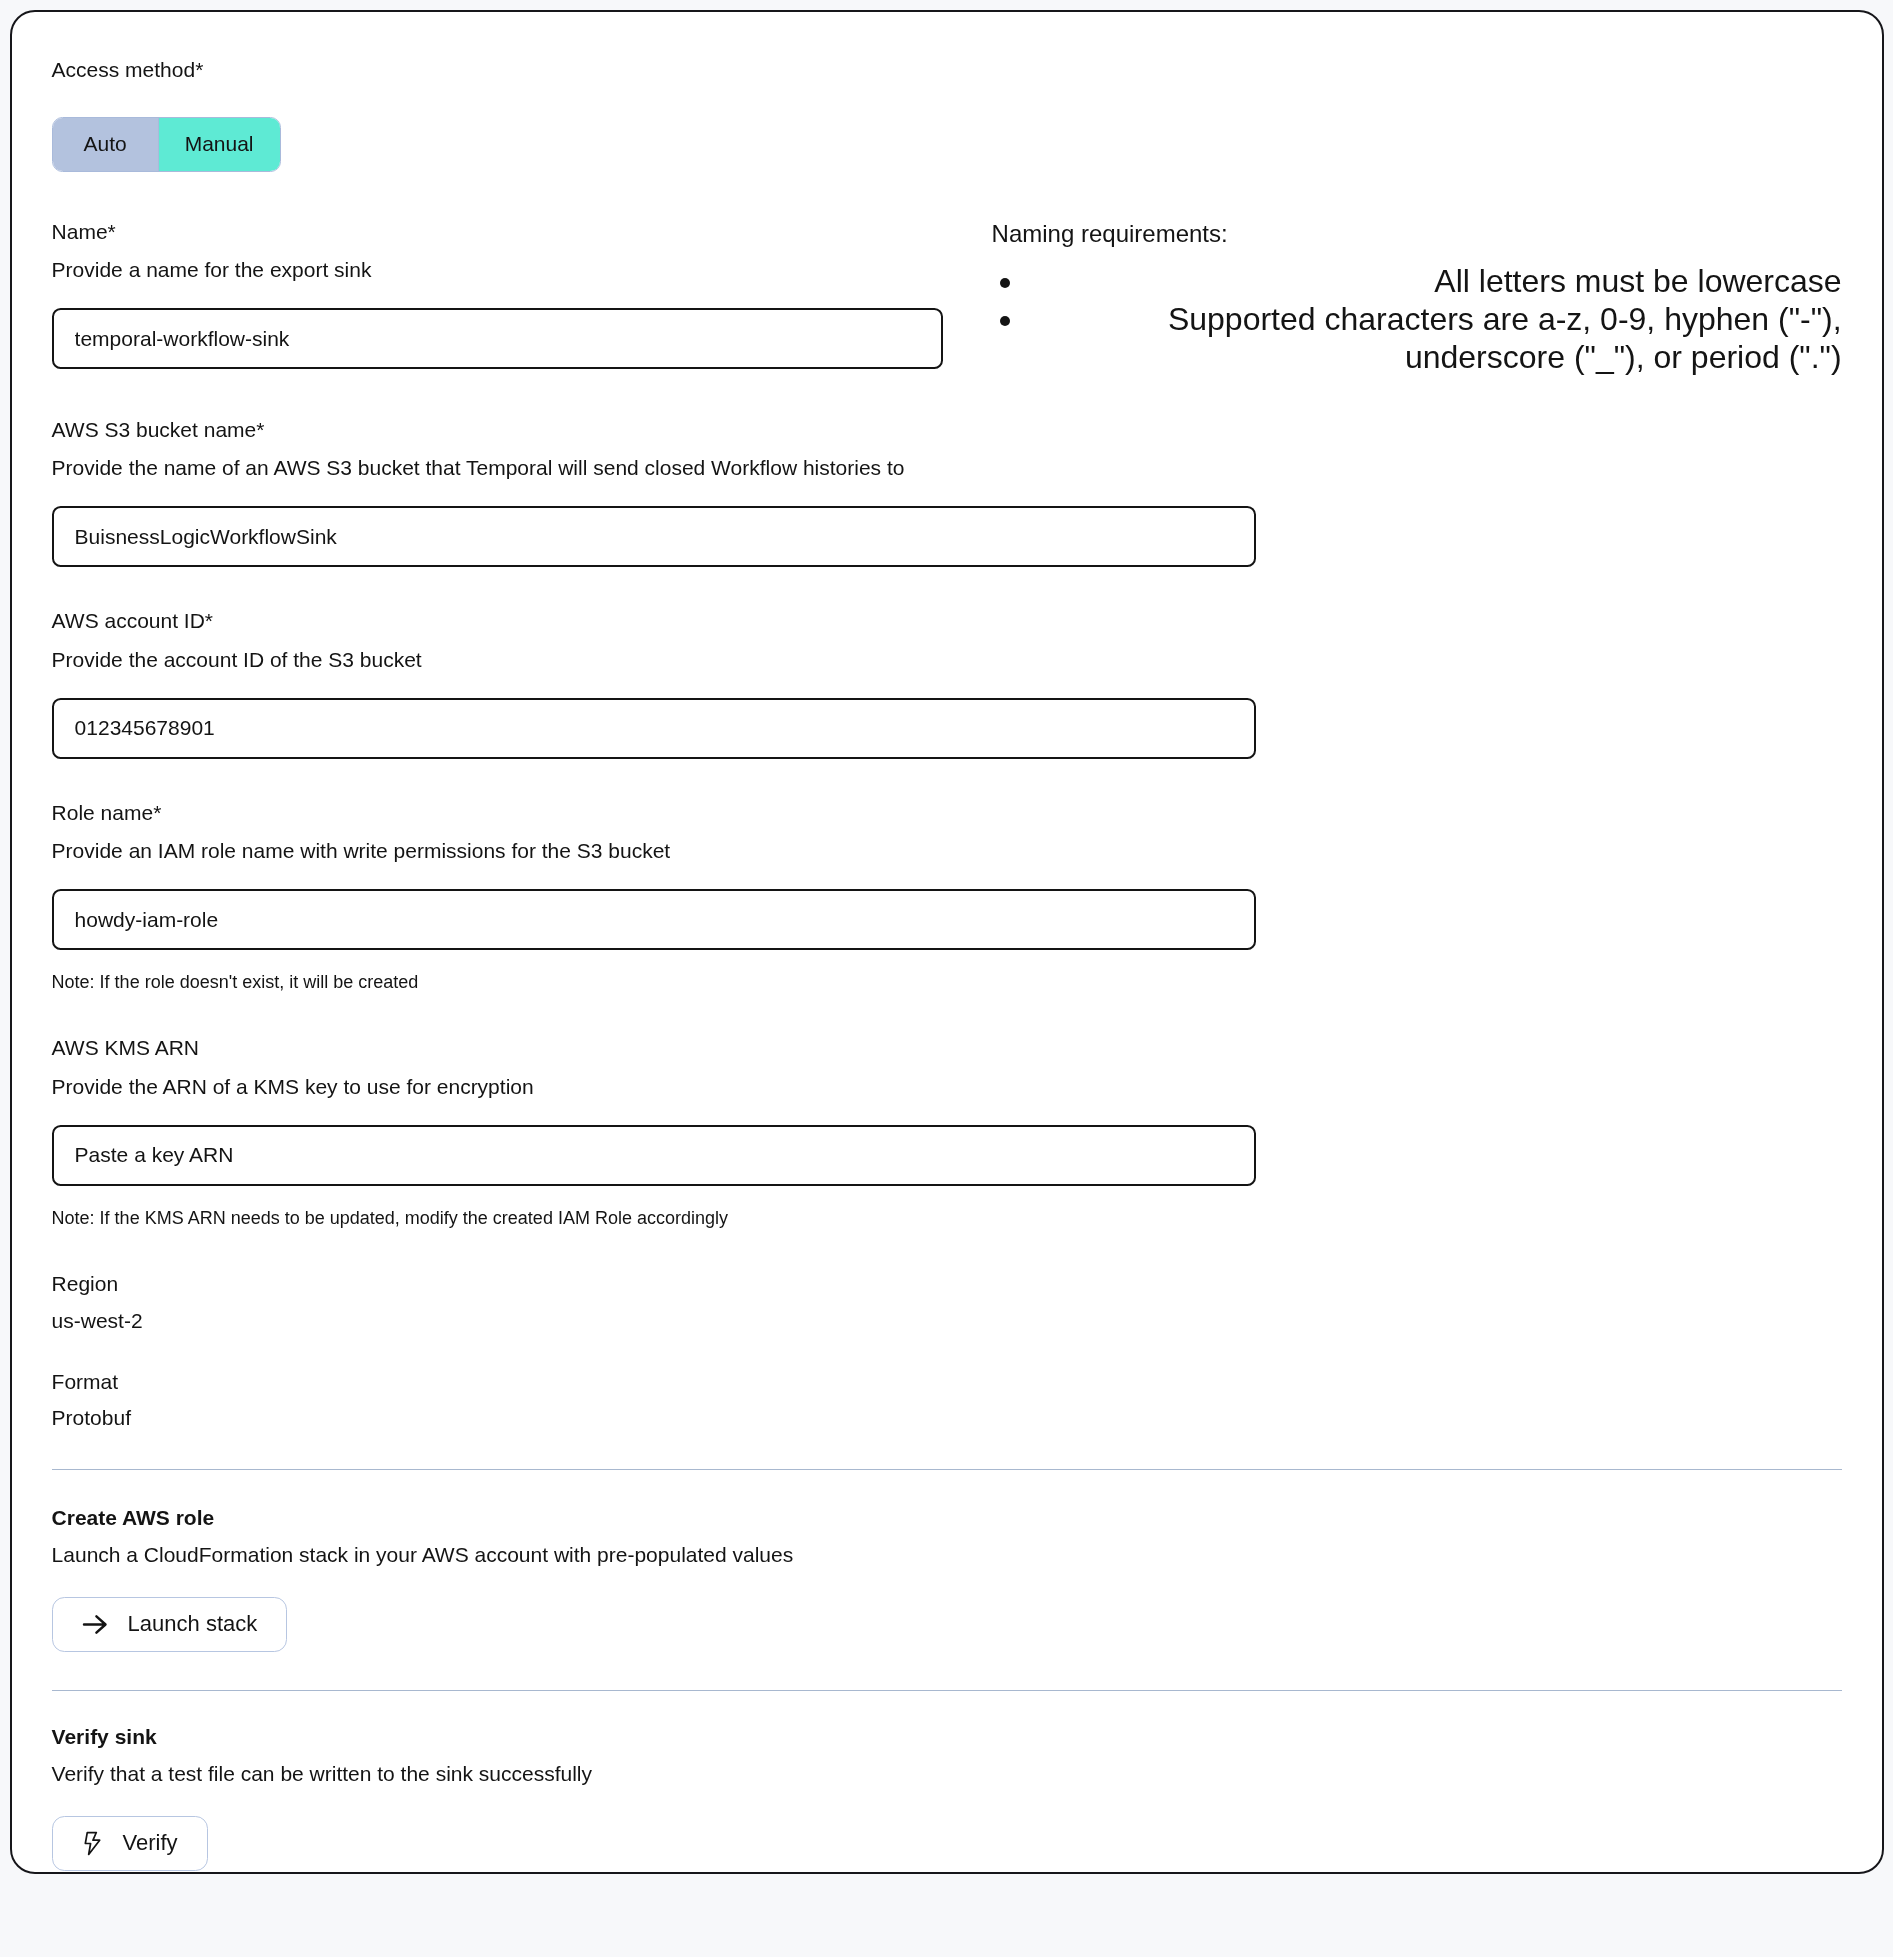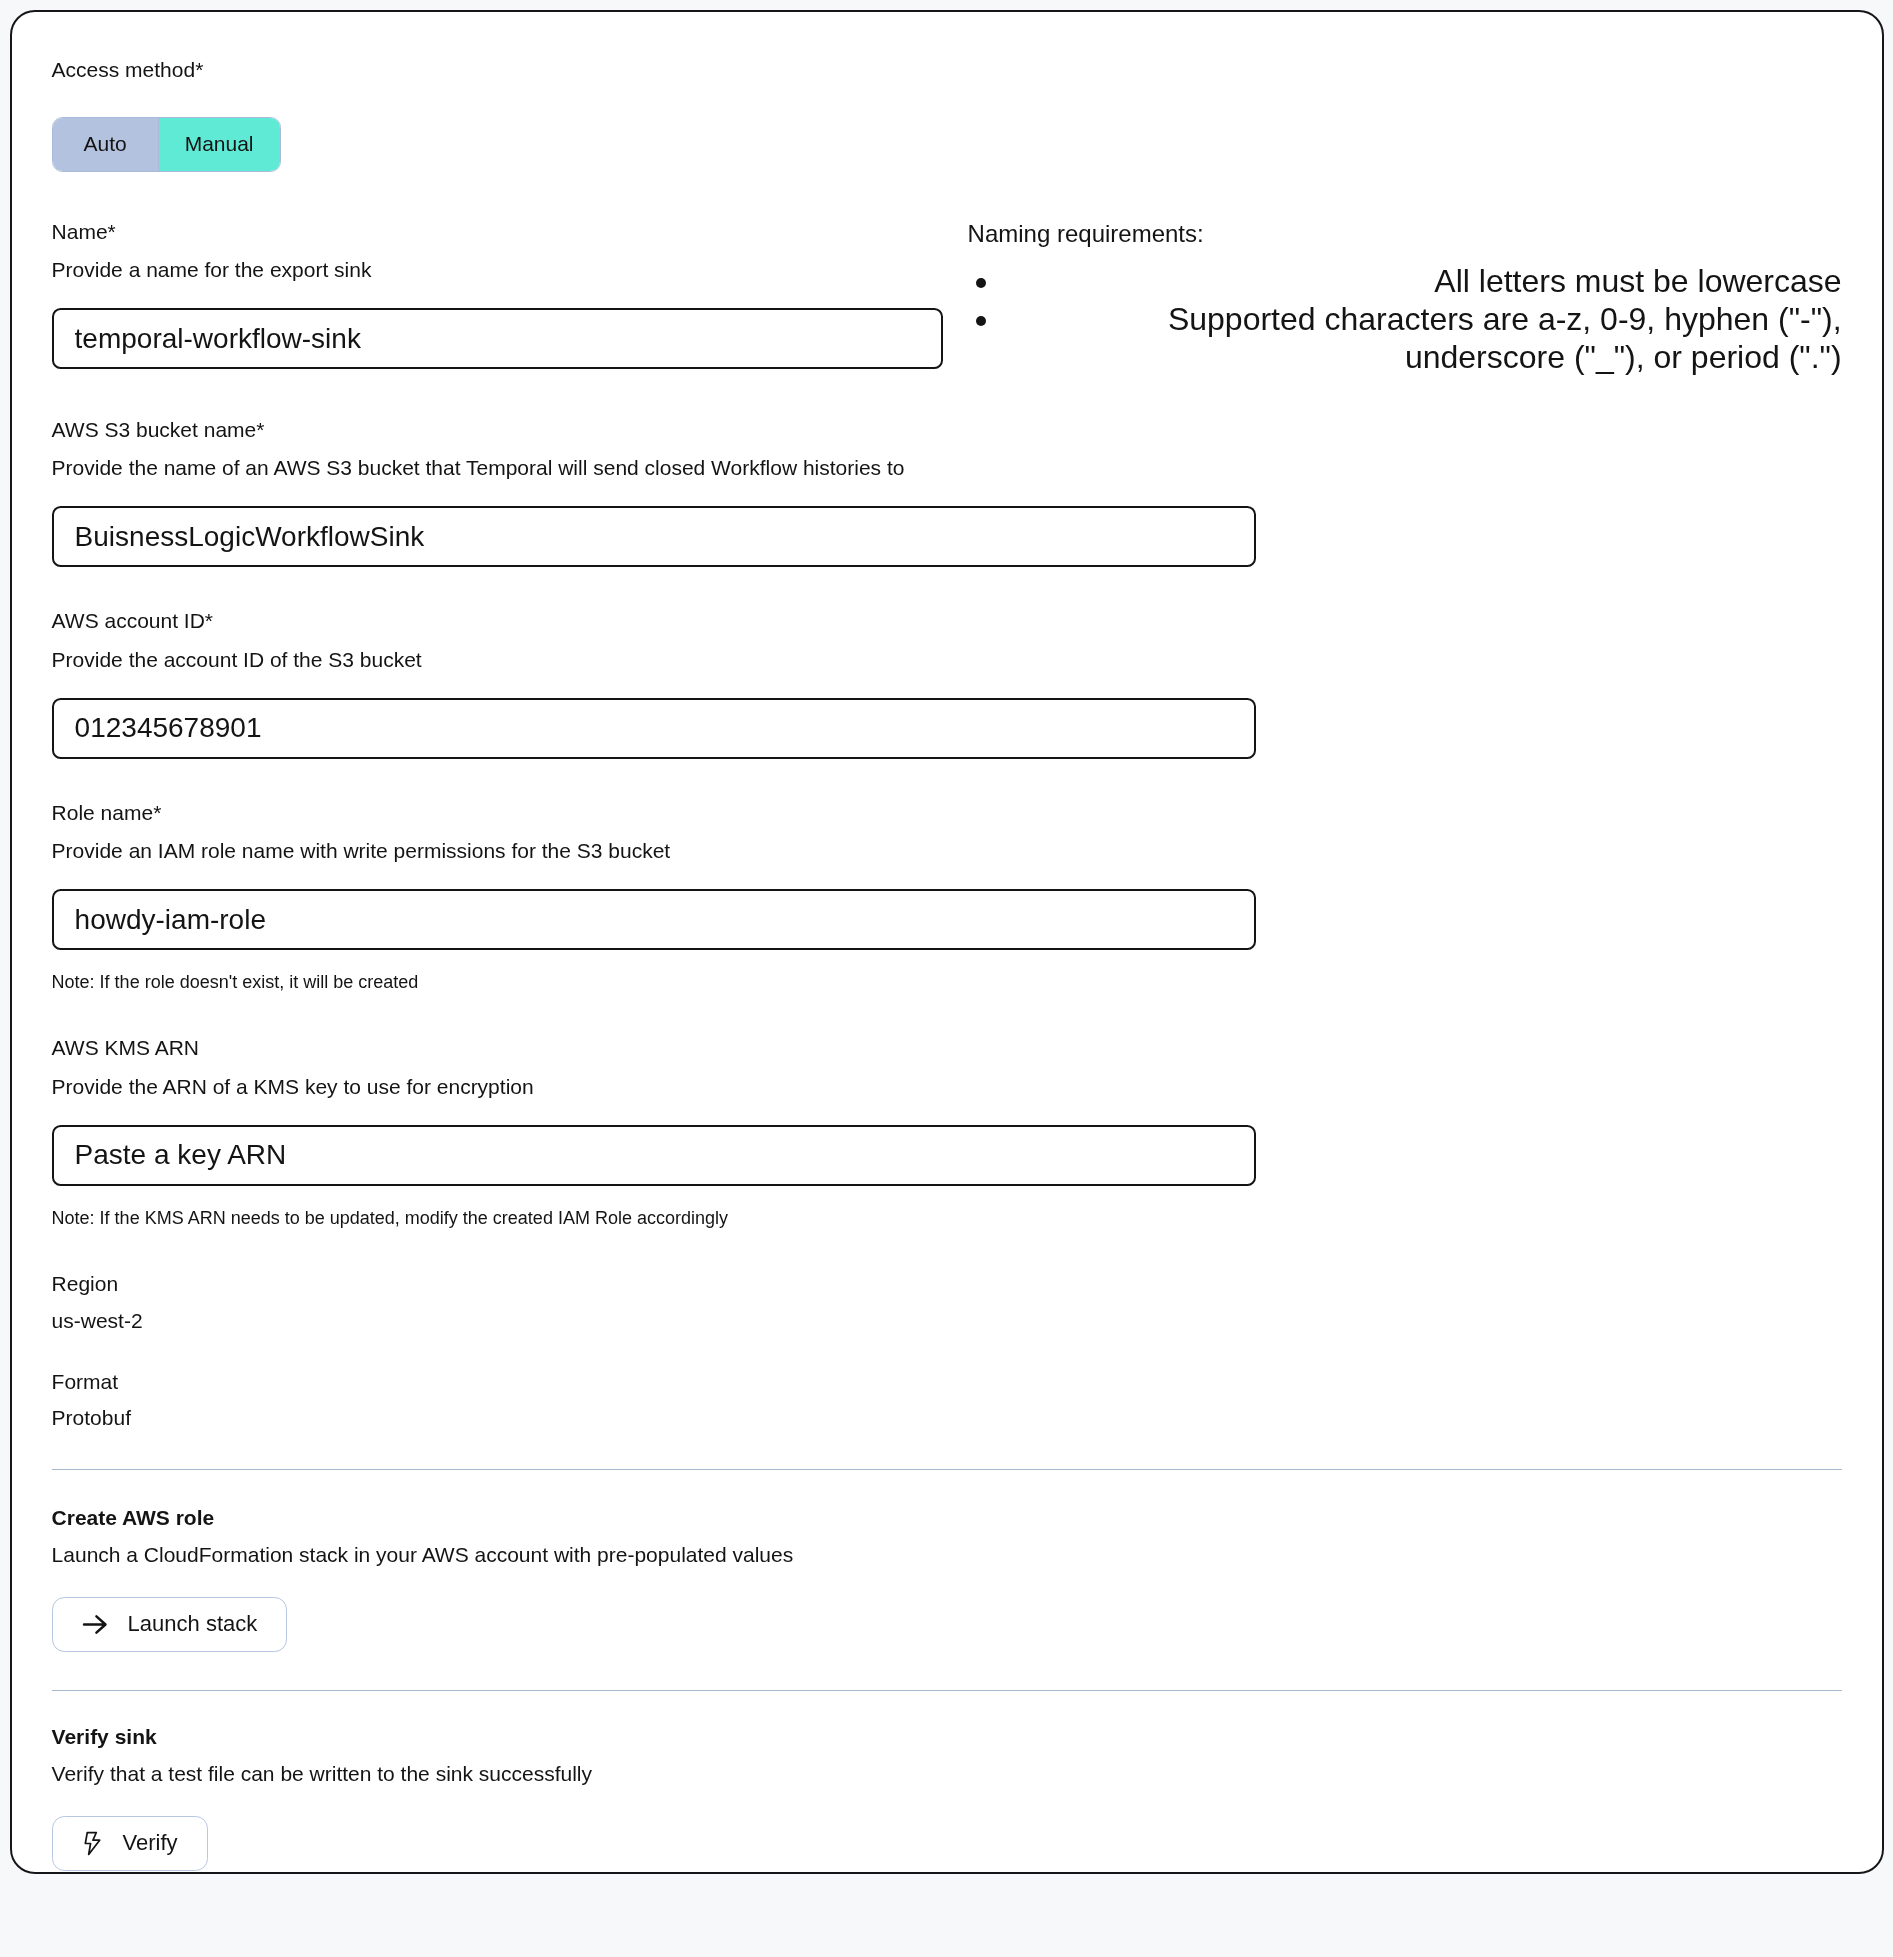--- a/index.html
+++ b/index.html
@@ -38,33 +38,33 @@
     display: flex; align-items: center; justify-content: center;
     font-size: 21px;
     cursor: pointer;
     background: #5eead4;
   }
   .toggle .seg.sel { background: #b3c2de; }
   .toggle .seg + .seg { border-left: 1.9px solid #a9badb; }
   .seg-auto { width: 105px; }
   .seg-manual { width: 122px; }
 
-  .two-col { display: flex; margin-top: 46px; }
+  .two-col { display: flex; margin-top: 46px; gap: 24px; }
   .col-left { width: 891px; flex: 0 0 891px; }
   .col-right { padding-left: 25px; width: 918px; }
 
   .text-input {
     display: block;
     width: 891px;
     height: 61px;
     margin-top: 25px;
     border: 2.4px solid #141414;
     border-radius: 8.6px;
     padding: 0 21px;
-    font-size: 28px;
+    font-size: 21px;
     font-family: inherit;
     color: #141414;
     background: #fff;
     outline: none;
   }
   .text-input.wide { width: 1204px; }
   .text-input::placeholder { color: #141414; opacity: 1; }
 
   .req-title { font-size: 24px; line-height: 31px; }
   .req-list { margin-top: 13.4px; padding-left: 34px; }

